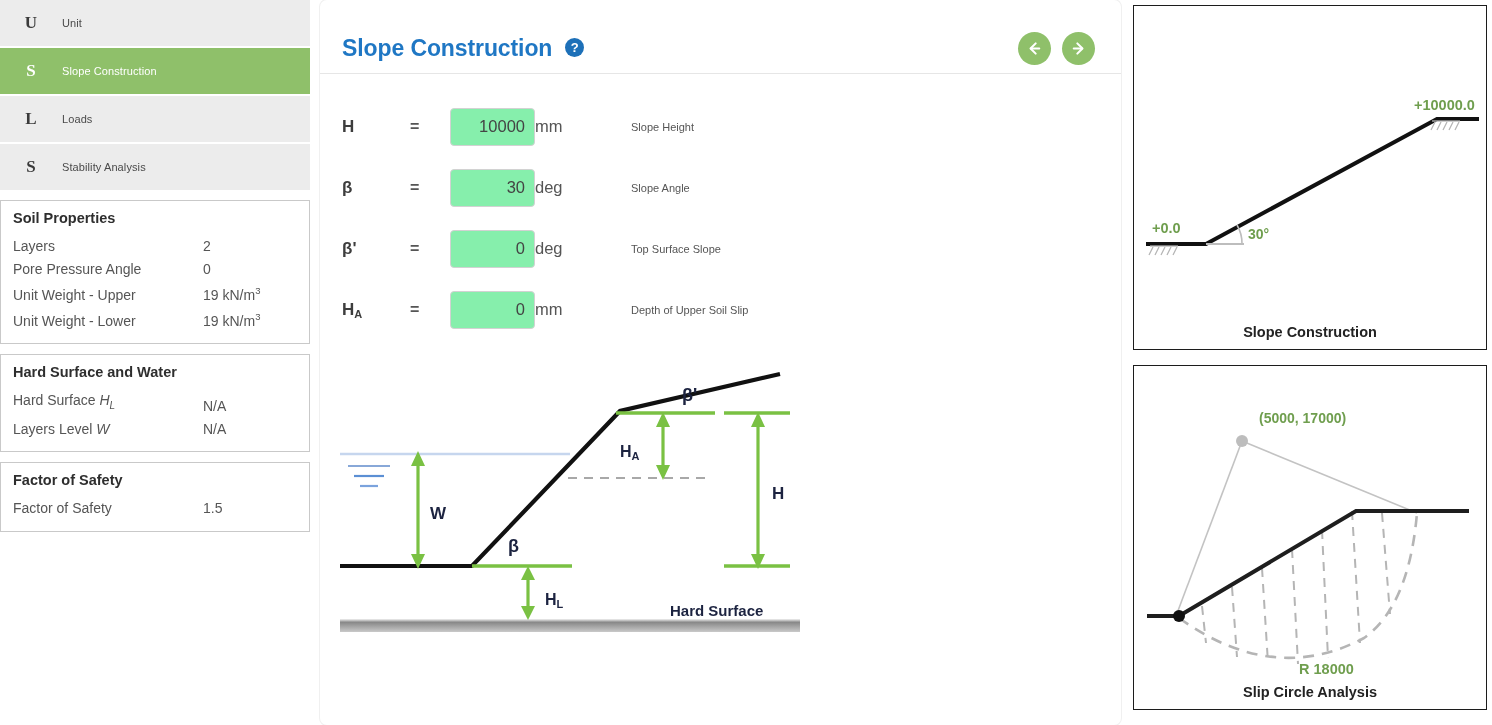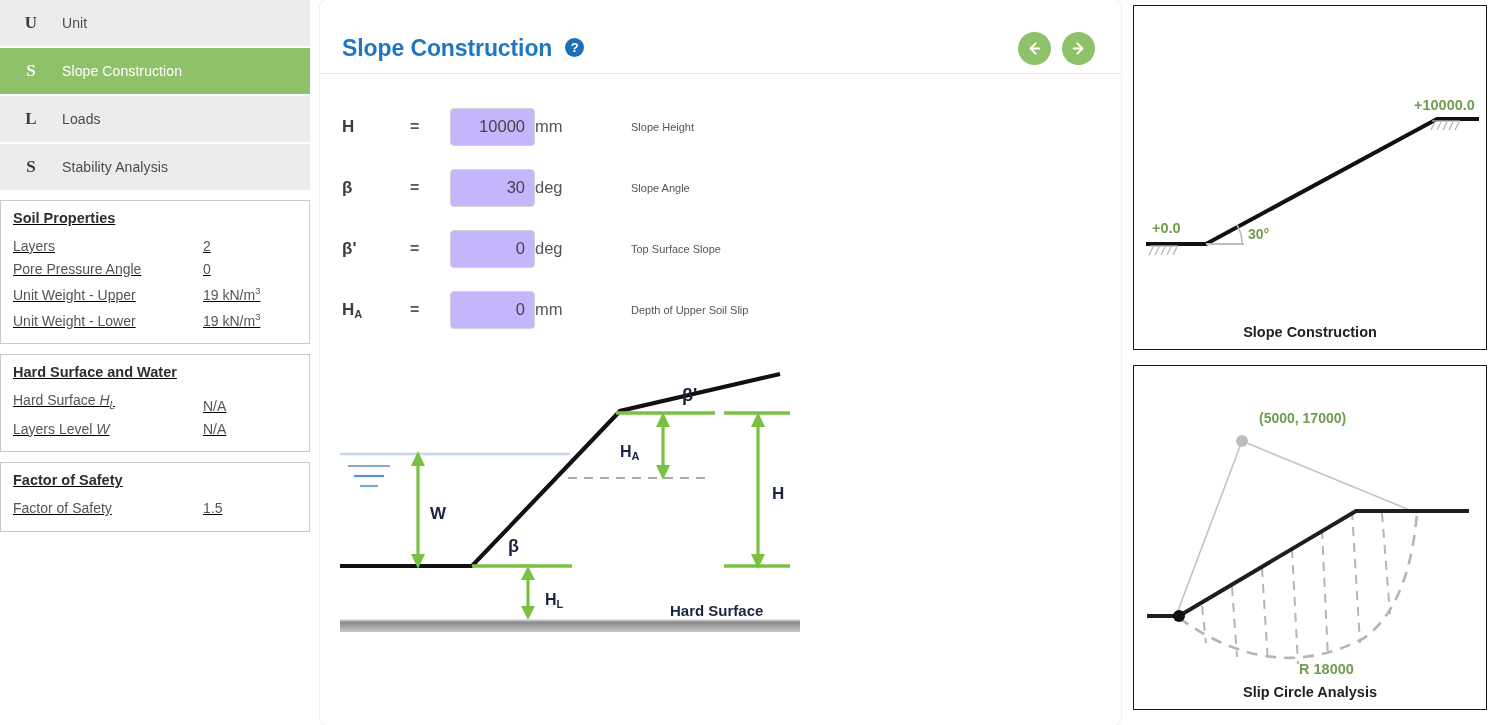--- a/index.html
+++ b/index.html
@@ -38,32 +38,31 @@
     width: 62px;
     flex: 0 0 62px;
     text-align: center;
     font-family: "Liberation Serif", serif;
     font-weight: bold;
     font-size: 17px;
     color: #3a3a3a;
   }
   .nav-item.active .nav-icon { color: #ffffff; }
   .nav-label {
-    font-size: 14px;
+    font-size: 11px;
     color: #4a4a4a;
     letter-spacing: .1px;
   }
   .nav-item.active .nav-label { color: #ffffff; }
 
   .panel {
     border: 1px solid #c9c9c9;
     margin-top: 10px;
     padding: 9px 12px 11px 12px;
     background: #ffffff;
-    text-decoration: underline;
   }
   .panel-title {
     font-size: 14.5px;
     font-weight: bold;
     color: #2e2e2e;
     margin-bottom: 9px;
   }
   .prow {
     display: flex;
     font-size: 14px;
@@ -153,21 +152,21 @@
   .f-input {
     width: 85px;
     height: 38px;
     border: 1px solid #d2d2d2;
     border-radius: 4px;
     text-align: right;
     padding: 0 9px;
     font-size: 16.5px;
     color: #444;
     font-family: "Liberation Sans", sans-serif;
-    background: #c4b5fd;
+    background: #86efac;
     outline: none;
   }
   .f-unit {
     flex: 0 0 96px;
     font-size: 16.5px;
     color: #555;
   }
   .f-desc {
     font-size: 11px;
     color: #555;

